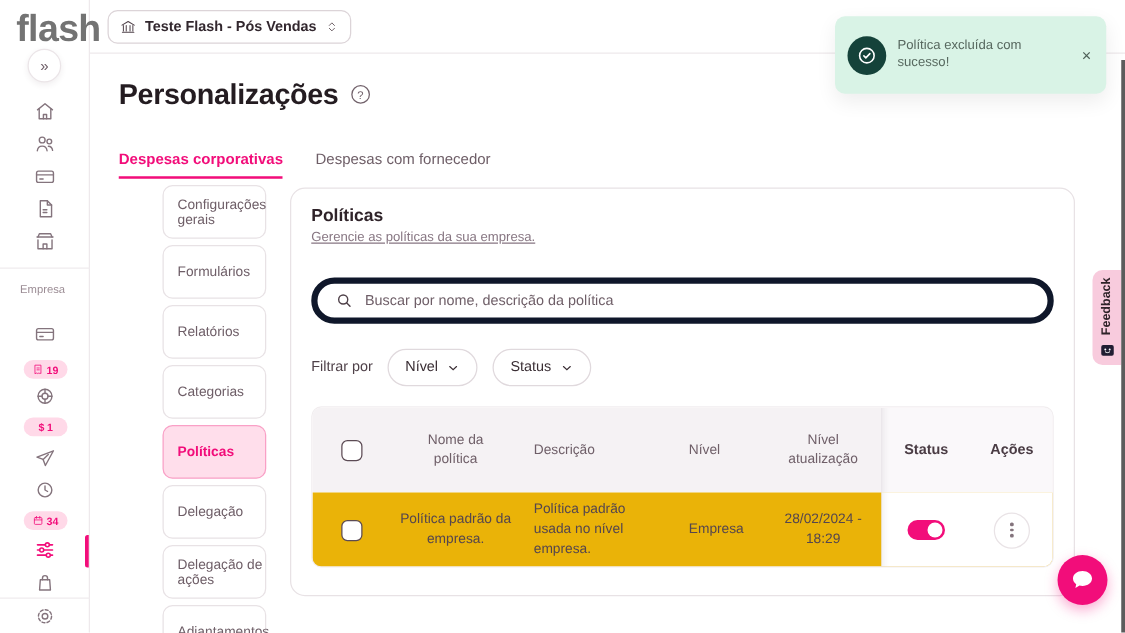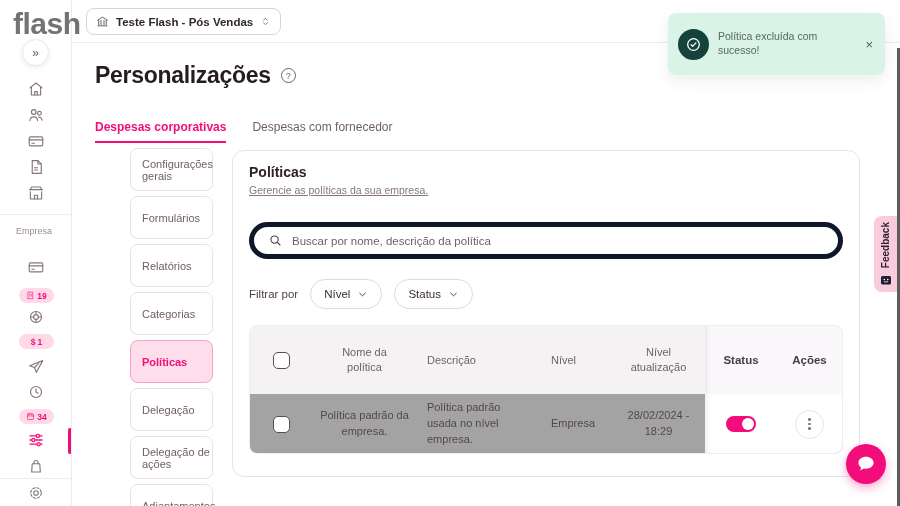--- a/index.html
+++ b/index.html
@@ -78,21 +78,21 @@
   .filter-row { position:absolute; left:16px; top:128px; display:flex; align-items:center; gap:12px; }
   .filter-label { font-size:11.5px; color:#4F4149; }
   .pill { height:30px; border:1px solid #E0D9DD; border-radius:15px; background:#fff;
     display:flex; align-items:center; gap:7px; padding:0 13px; font-size:11.5px; color:#3A2E34;
     cursor:pointer; }
 
   
   .table { position:absolute; left:16px; right:16px; top:174px; height:129px;
     border:1px solid #F1EDEF; border-radius:8px; overflow:hidden; }
   .thead { display:flex; height:68px; background:#F5F2F4; }
-  .trow { display:flex; height:60px; background:#a3a3a3; }
+  .trow { display:flex; height:60px; background:#eab308; }
   .col { flex:0 0 auto; display:flex; align-items:center; justify-content:center;
     text-align:center; font-size:11px; color:#6F5F68; line-height:1.35; }
   .c-cb { width:62px; } .c-name { width:105px; } .c-desc { width:120px; justify-content:flex-start; text-align:left; padding-left:10px; padding-right:6px; }
   .c-level { width:75px; justify-content:flex-start; text-align:left; padding-left:14px; }
   .c-upd { width:93px; }
   .pin { flex:1; display:flex; box-shadow:inset 7px 0 7px -7px rgba(60,40,55,.14); }
   .thead .pin { background:#FAF8FA; }
   .c-status { width:72px; display:flex; align-items:center; justify-content:center; }
   .c-actions { flex:1; display:flex; align-items:center; justify-content:center; }
   .thead .c-status, .thead .c-actions { font-size:11.5px; font-weight:600; color:#4A3C44; }

